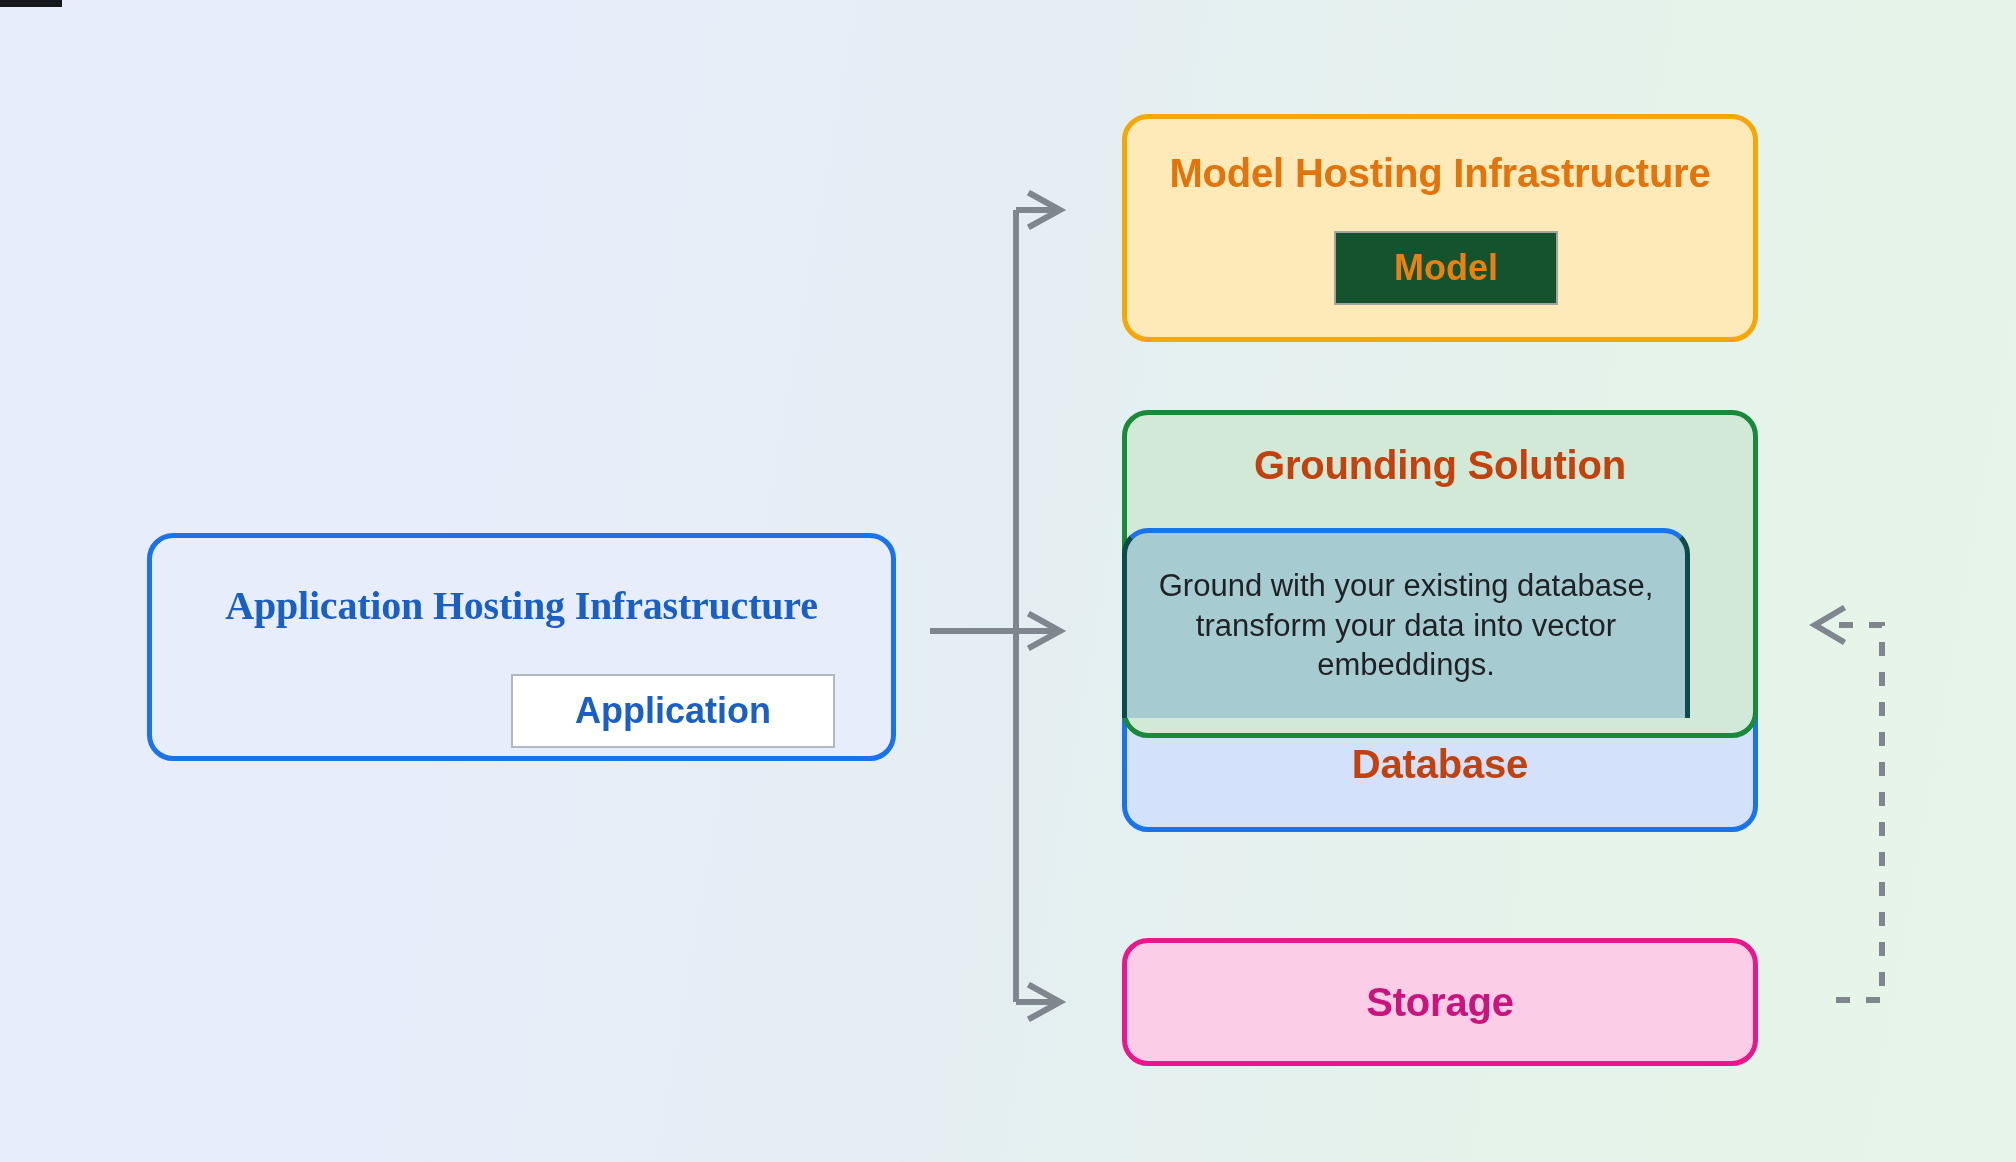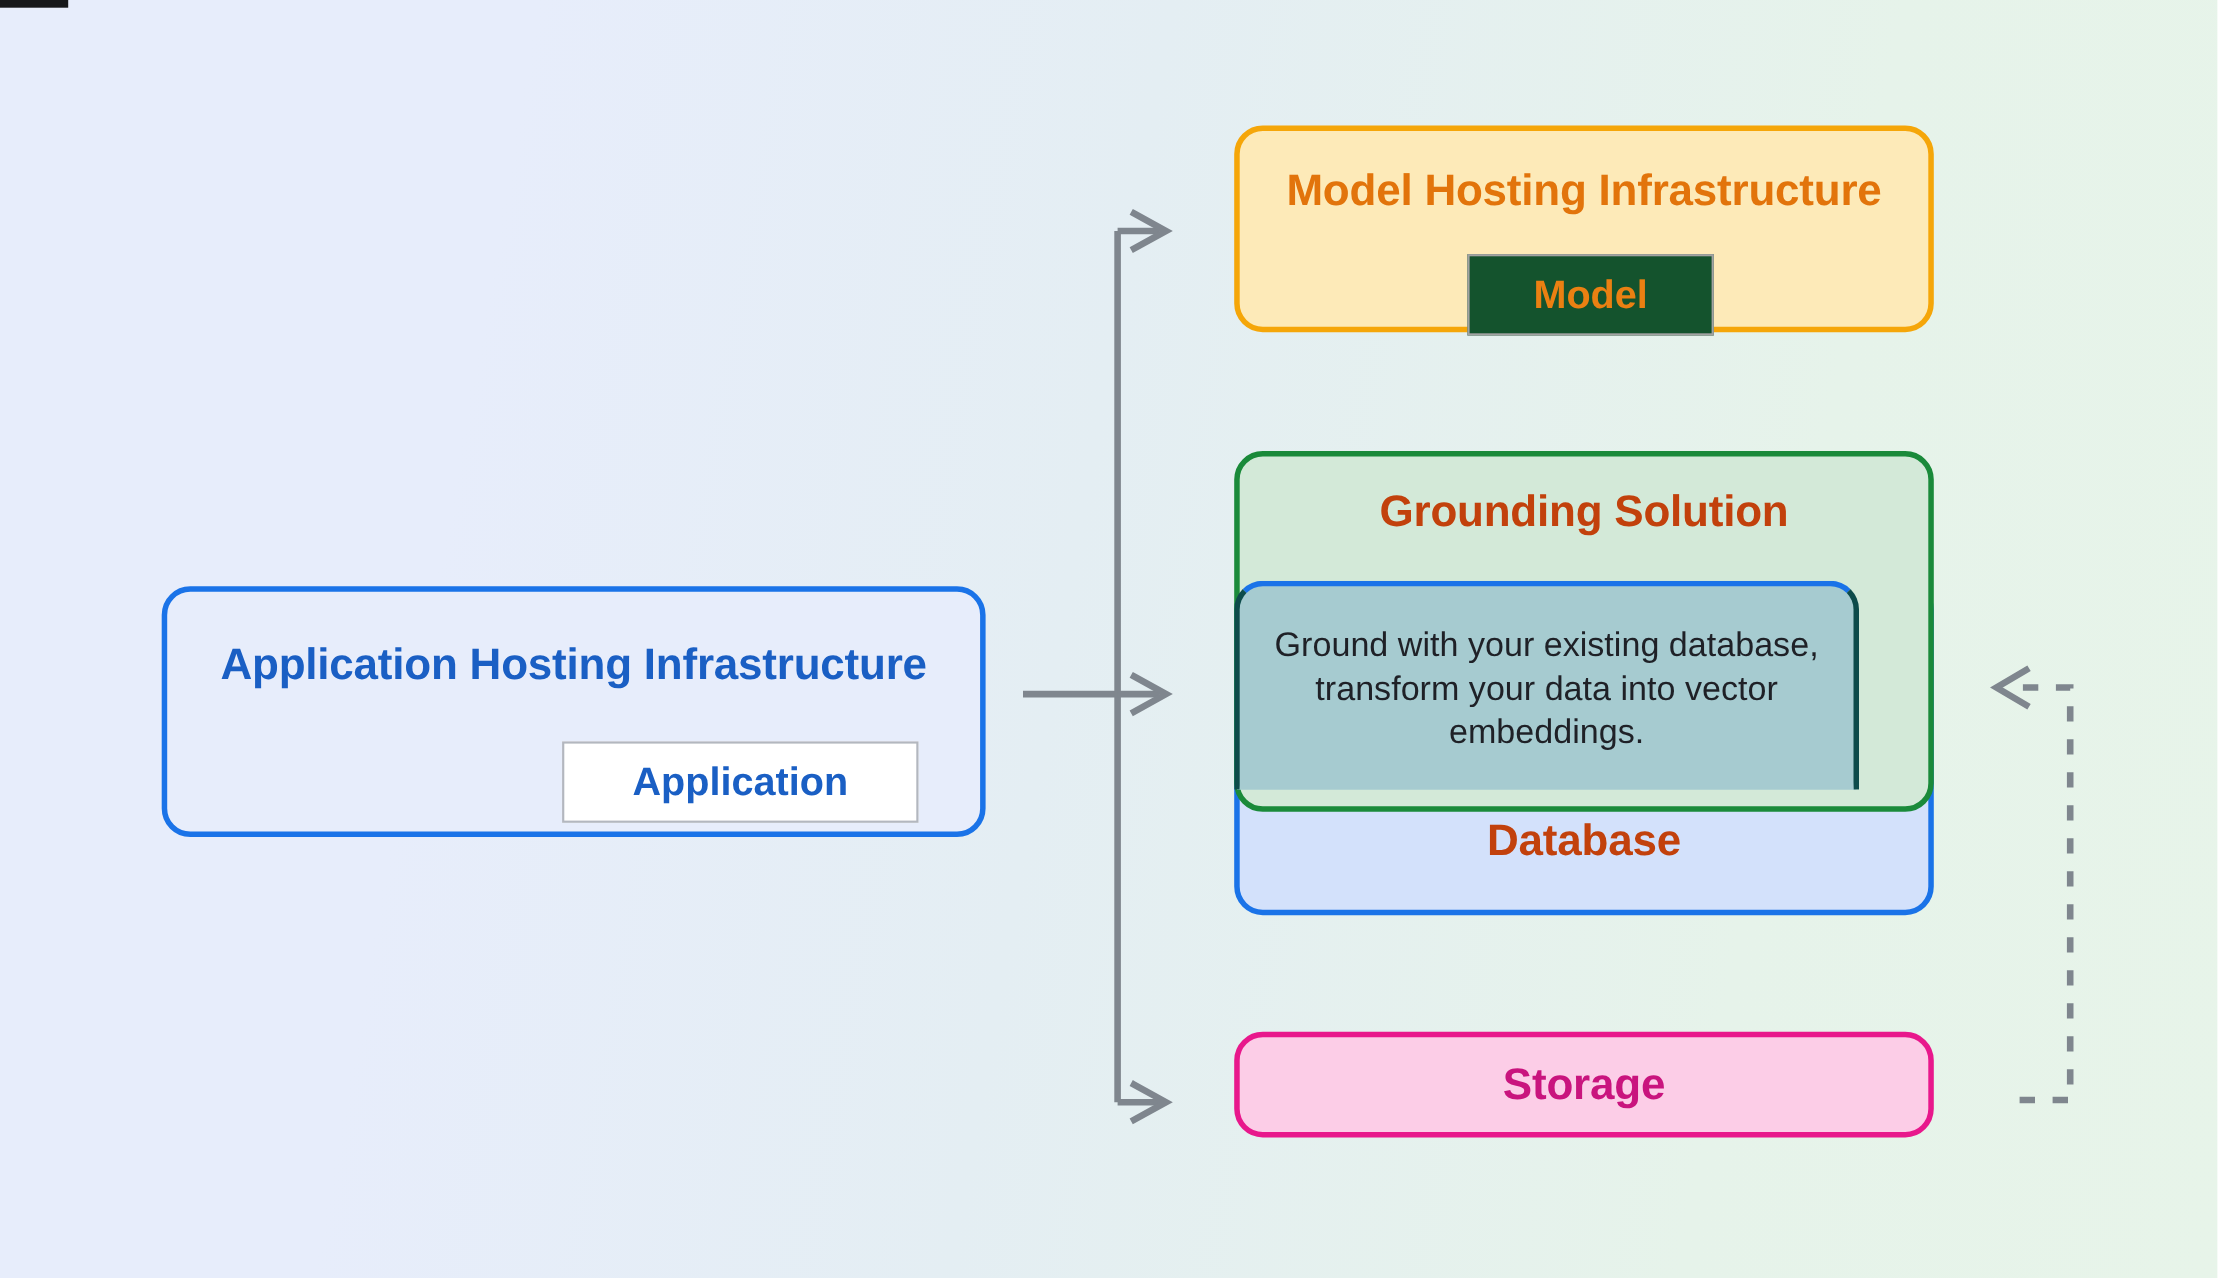--- a/index.html
+++ b/index.html
@@ -47,20 +47,21 @@
     top: 533px;
     width: 749px;
     height: 228px;
     background: #e7edfb;
     border: 5px solid #1a73e8;
   }
   #app-host .node-title {
     color: #1a5fc4;
     font-size: 40px;
     margin-top: 44px;
+    font-family: Liberation Serif, serif;
   }
   #app-chip {
     position: absolute;
     left: 359px;
     top: 136px;
     width: 320px;
     height: 70px;
     background: #ffffff;
     border: 2px solid #b3b7bf;
     display: flex;
@@ -69,21 +70,21 @@
     color: #1a5fc4;
     font-size: 36px;
     font-weight: bold;
   }
 
   
   #model-host {
     left: 1122px;
     top: 114px;
     width: 636px;
-    height: 188px;
+    height: 228px;
     background: #fdeab8;
     border: 5px solid #f5a609;
   }
   #model-host .node-title {
     color: #e2740b;
     font-size: 40px;
     margin-top: 32px;
   }
   #model-chip {
     position: absolute;
@@ -159,21 +160,21 @@
     text-align: center;
     width: 560px;
     white-space: pre-line;
   }
 
   
   #storage {
     left: 1122px;
     top: 938px;
     width: 636px;
-    height: 96px;
+    height: 128px;
     background: #fccde7;
     border: 5px solid #e8188c;
     justify-content: center;
   }
   #storage .node-title {
     color: #c9147e;
     font-size: 40px;
   }
 
   svg#wires {

